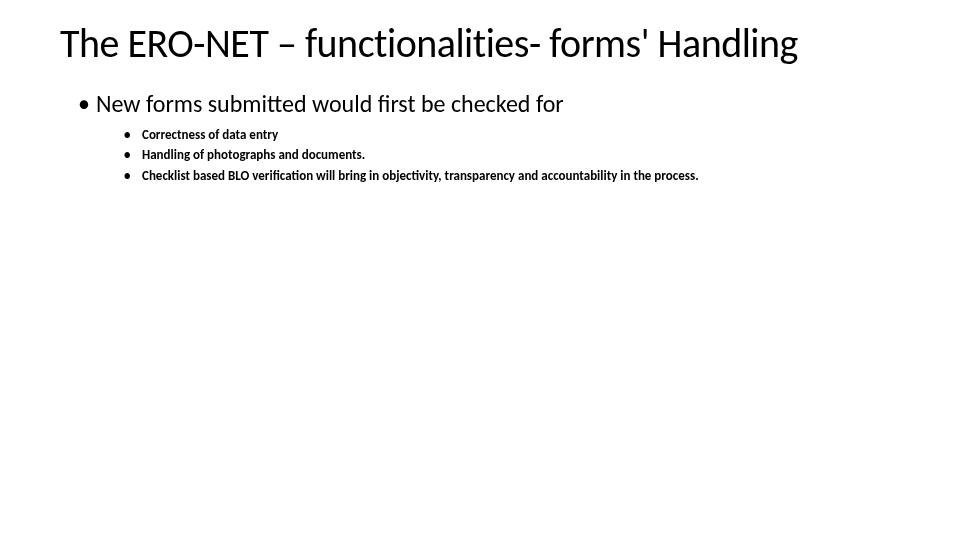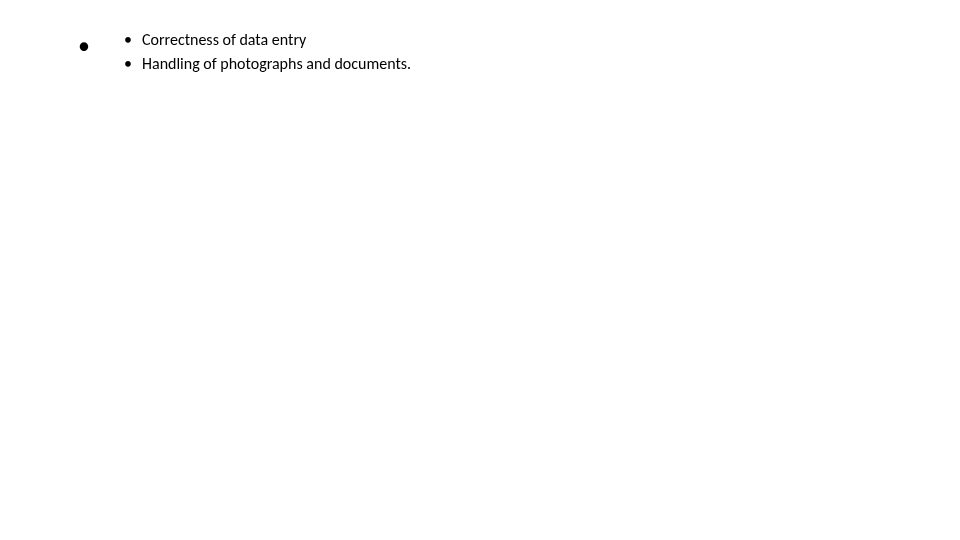--- a/index.html
+++ b/index.html
@@ -3,28 +3,31 @@
   <meta charset="utf-8">
   <style>
     * { margin: 0; padding: 0; box-sizing: border-box; }
     html, body { width: 960px; height: 540px; background: #fff; font-family: Calibri, "Segoe UI", Arial, sans-serif; color: #000; }
     .slide { width: 960px; height: 540px; padding: 22px 60px 20px 60px; }
     .title { font-size: 40px; font-weight: 400; line-height: 1.1; margin-bottom: 22px; letter-spacing: -0.5px; }
     .level1 { list-style: none; padding-left: 18px; }
     .level1 > li { font-size: 24px; line-height: 1.3; position: relative; padding-left: 18px; margin-bottom: 10px; }
     .level1 > li::before { content: "•"; position: absolute; left: 0; top: 0; }
     .level2 { list-style: none; padding-left: 28px; margin-top: 8px; }
-    .level2 > li { font-size: 16px; line-height: 1.25; position: relative; padding-left: 18px; margin-bottom: 4px; }
+    .level2 > li { font-size: 13px; line-height: 1.25; position: relative; padding-left: 18px; margin-bottom: 4px; font-weight: bold; }
     .level2 > li::before { content: "•"; position: absolute; left: 0; top: 0; }
   </style>
 </head>
 <body>
 
 <div class="slide">
+  <h1 class="title">The ERO-NET – functionalities- forms' Handling</h1>
   <ul class="level1">
     <li>
+      <span>New forms submitted would first be checked for</span>
       <ul class="level2">
         <li><span>Correctness of data entry</span></li>
         <li><span>Handling of photographs and documents.</span></li>
+        <li><span>Checklist based BLO verification will bring in objectivity, transparency and accountability in the process.</span></li>
       </ul>
     </li>
   </ul>
 </div>
 
 </body></html>

